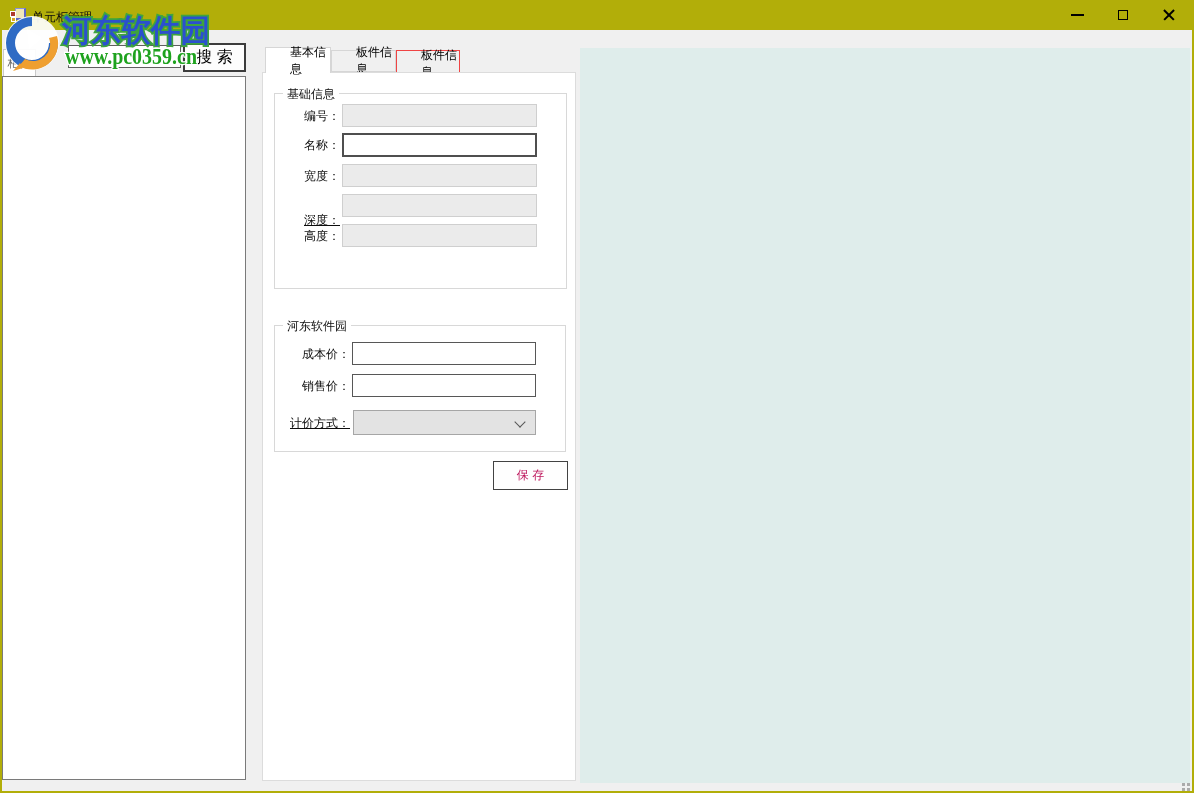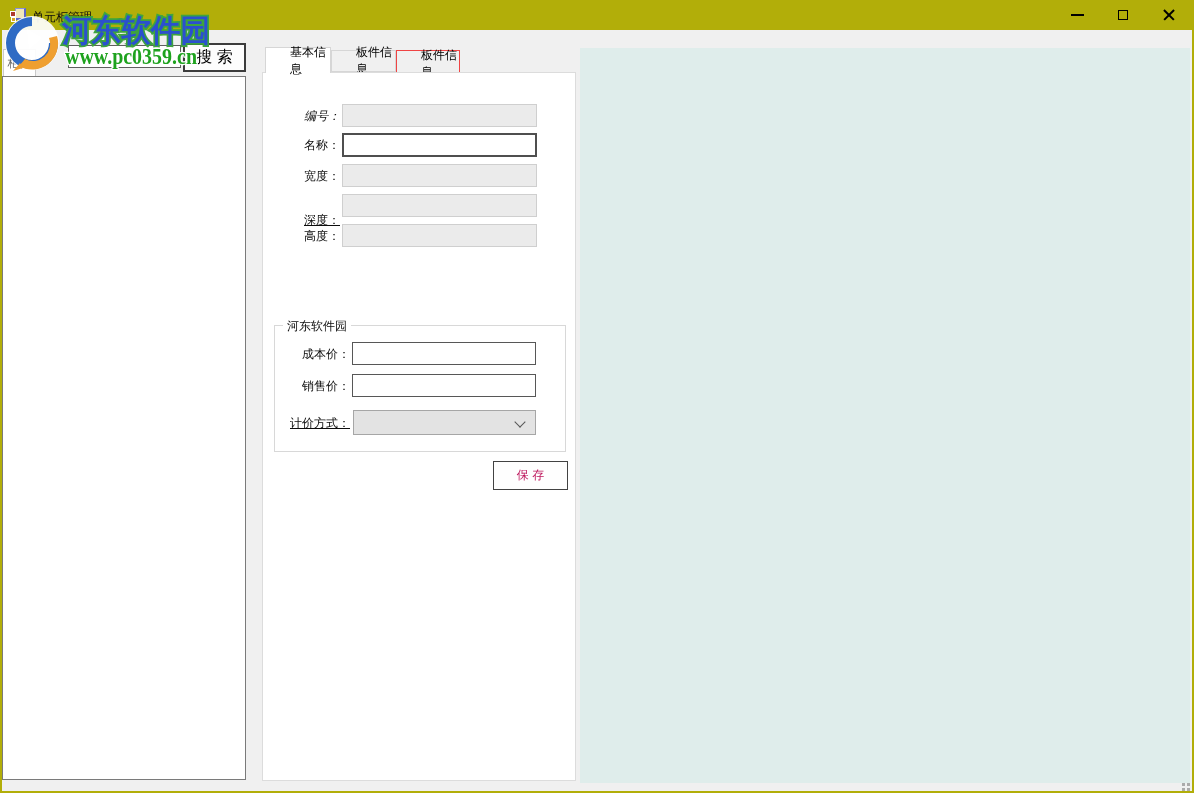--- a/index.html
+++ b/index.html
@@ -46,21 +46,21 @@
   .grp{position:absolute;border:1px solid #d8d8d8;box-sizing:border-box;}
   .grp-title{position:absolute;top:-8px;left:8px;background:#fff;padding:0 4px;font-size:12px;color:#0d0d0d;white-space:nowrap;}
   .grp1{left:11px;top:20px;width:293px;height:196px;}
   .grp2{left:11px;top:252px;width:292px;height:127px;}
   .flabel{position:absolute;font-size:12px;color:#0d0d0d;text-align:right;white-space:nowrap;}
   .fld{position:absolute;box-sizing:border-box;height:23px;font-size:12px;padding:0 4px;
     background:#fff;border:1px solid #575757;outline:none;}
   .fld.disabled{background:#ebebeb;border:1px solid #cfcfcf;}
   .fld.focus{border:2px solid #4f4f4f;height:24px;}
   .g1-in{left:79px;width:195px;} .g2-in{left:89px;width:184px;}
-  .l1{left:17px;width:60px;top:35px;font-style:italic;} .l2{left:17px;width:60px;top:64px;}
+  .l1{left:17px;width:60px;top:35px;} .l2{left:17px;width:60px;top:64px;}
   .l3{left:17px;width:60px;top:95px;} .l4{left:17px;width:60px;top:139px;text-decoration:underline;}
   .l5{left:17px;width:60px;top:155px;}
   .i1{top:31px;} .i2{top:60px;} .i3{top:91px;} .i4{top:121px;} .i5{top:151px;}
   .p1{left:7px;width:80px;top:273px;} .p2{left:7px;width:80px;top:305px;} .p3{left:7px;width:80px;top:342px;text-decoration:underline;}
   .pi1{top:269px;} .pi2{top:301px;}
   .combo{position:absolute;left:90px;top:337px;width:183px;height:25px;background:#e3e3e3;
     border:1px solid #a6a6a6;box-sizing:border-box;cursor:pointer;}
   .combo .val{position:absolute;left:5px;top:5px;font-size:12px;color:#111;}
   .chev{position:absolute;right:11px;top:7px;width:7px;height:7px;
     border-right:1.6px solid #565656;border-bottom:1.6px solid #565656;transform:rotate(45deg);}
@@ -107,20 +107,23 @@
   <input class="search-input" type="text" value="" style="">
   <div class="search-btn">搜 索</div>
   <div class="listbox"></div>
 
   <div class="tab active">基本信息</div>
   <div class="tab t2">板件信息</div>
   <div class="tab t3">板件信息</div>
 
   <div class="page">
 
+    <div class="grp grp1">
+      <div class="grp-title">基础信息</div>
+    </div>
     <div class="flabel l1">编号：</div>
     <input class="fld disabled g1-in i1" type="text" disabled="" value="" style="">
     <div class="flabel l2">名称：</div>
     <input class="fld focus g1-in i2" type="text" value="" style="">
     <div class="flabel l3">宽度：</div>
     <input class="fld disabled g1-in i3" type="text" disabled="" value="" style="">
     <div class="flabel l4">深度：</div>
     <input class="fld disabled g1-in i4" type="text" disabled="" value="" style="">
     <div class="flabel l5">高度：</div>
     <input class="fld disabled g1-in i5" type="text" disabled="" value="" style="">

